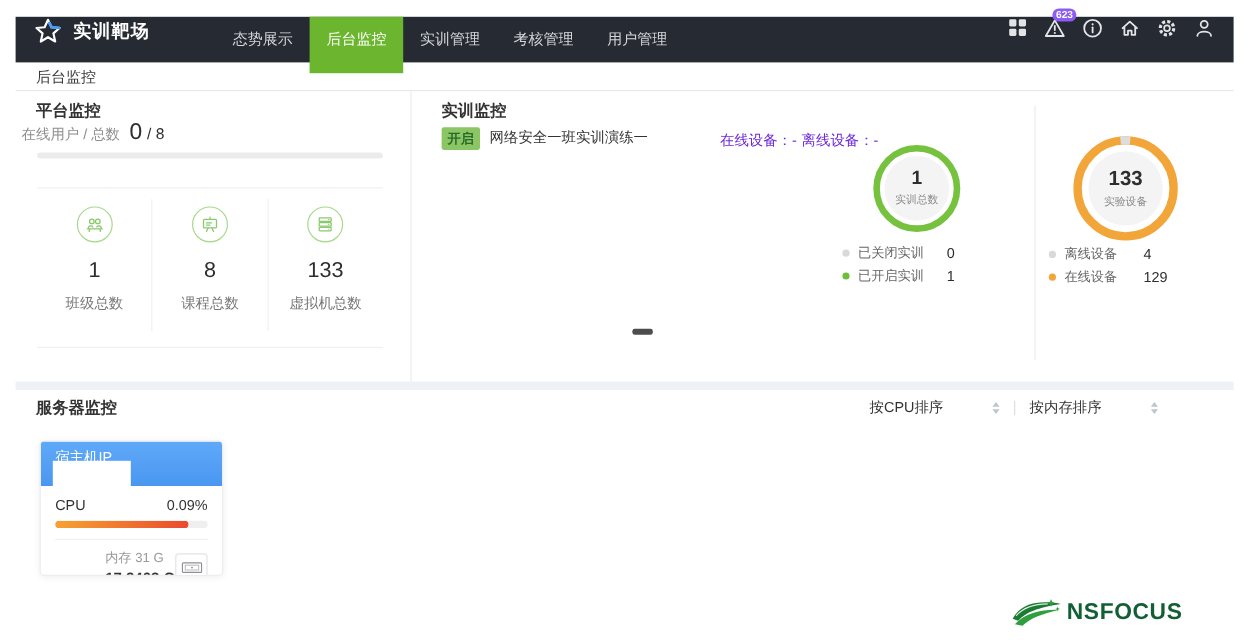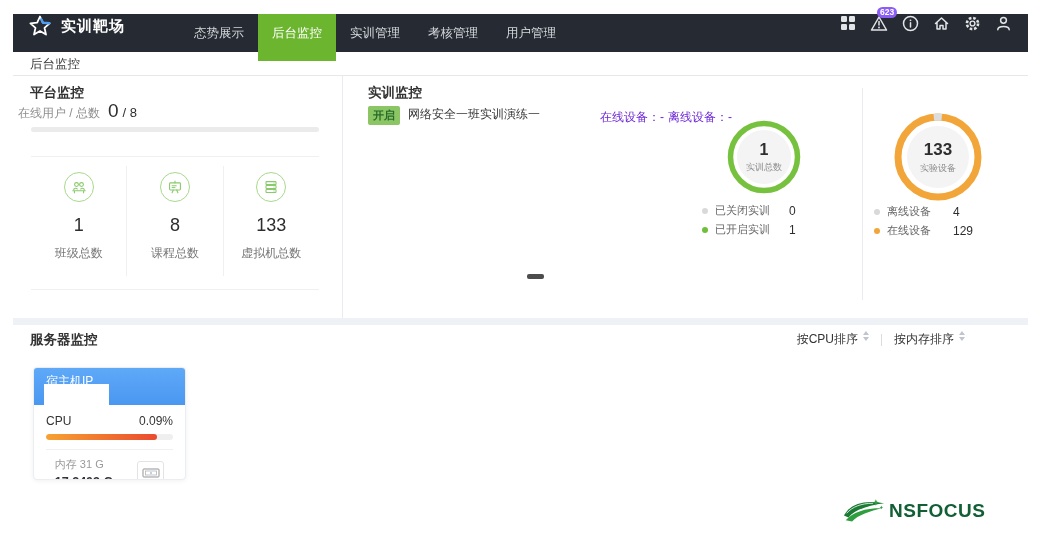--- a/index.html
+++ b/index.html
@@ -59,42 +59,42 @@
   .dot { width:6px; height:6px; border-radius:50%; margin-right:7px; }
   .legend-label { font-size:11px; color:#666; width:60px; }
   .legend-value { font-size:12px; color:#2e2e2e; margin-left:14px; }
   .dash-indicator { position:absolute; left:527px; top:274px; width:17px; height:5px;
                     background:#4d4d4d; border-radius:2px; cursor:pointer; }
 
   .section-band { position:absolute; left:13px; top:318px; width:1015px; height:7px; background:#eef1f5; }
 
   
   .sort-controls { position:absolute; right:75px; top:331px; display:flex; align-items:center; }
-  .sort-btn { display:flex; align-items:flex-start; font-size:12px; color:#333; cursor:pointer; }
+  .sort-btn { display:flex; align-items:center; font-size:12px; color:#333; cursor:pointer;gap:36px; }
   .carets { display:flex; flex-direction:column; margin-left:5px; gap:2px; }
   .caret-up { width:0; height:0; border-left:3.5px solid transparent; border-right:3.5px solid transparent;
               border-bottom:4px solid #c0c4cc; }
   .caret-down { width:0; height:0; border-left:3.5px solid transparent; border-right:3.5px solid transparent;
                 border-top:4px solid #c0c4cc; }
   .sort-sep { width:1px; height:12px; background:#dcdcdc; margin:0 12px; }
 
   .server-card { position:absolute; left:33px; top:367px; width:153px; height:113px;
                  background:#fff; border:1px solid #ebedf0; border-radius:4px;
                  box-shadow:0 1px 5px rgba(0,0,0,.06); overflow:hidden; cursor:pointer; }
   .card-header { height:37px; background:linear-gradient(180deg,#5fa9f8,#4a97f1); position:relative; }
   .host-label { position:absolute; left:12px; top:5px; color:#fff; font-size:12px; }
   .redaction { position:absolute; left:10px; top:16px; width:65px; height:21px; background:#fff; }
   .card-body { padding:9px 12px 0; }
   .cpu-row { display:flex; justify-content:space-between; align-items:center; }
   .cpu-label { font-size:12px; color:#333; }
   .cpu-value { font-size:12px; color:#333; }
   .cpu-track { margin-top:6px; height:6px; background:#efefef; border-radius:3px; overflow:hidden; }
   .cpu-fill { height:6px; background:linear-gradient(90deg,#f7a232,#ea4a2e); border-radius:3px; }
   .card-sep { height:1px; background:#f0f0f0; margin-top:9px; }
-  .mem-row { display:flex; justify-content:center; align-items:center; margin-top:7px;gap:24px; }
+  .mem-row { display:flex; justify-content:flex-end; align-items:center; margin-top:7px; }
   .mem-total { font-size:11px; color:#9a9a9a; }
   .mem-used { font-size:12.5px; color:#333; font-weight:bold; margin-top:3px; }
   .mem-ico-box { width:27px; height:24px; border:1px solid #e3e3e3; border-radius:3px;
                  display:flex; align-items:center; justify-content:center; background:#fff; }
 
   
   .brand { position:absolute; left:843px; top:497px; display:flex; align-items:center; }
   .brand-text { font-size:19px; font-weight:800; color:#135f35; letter-spacing:.5px; margin-left:4px; }
 </style>
 </head>

